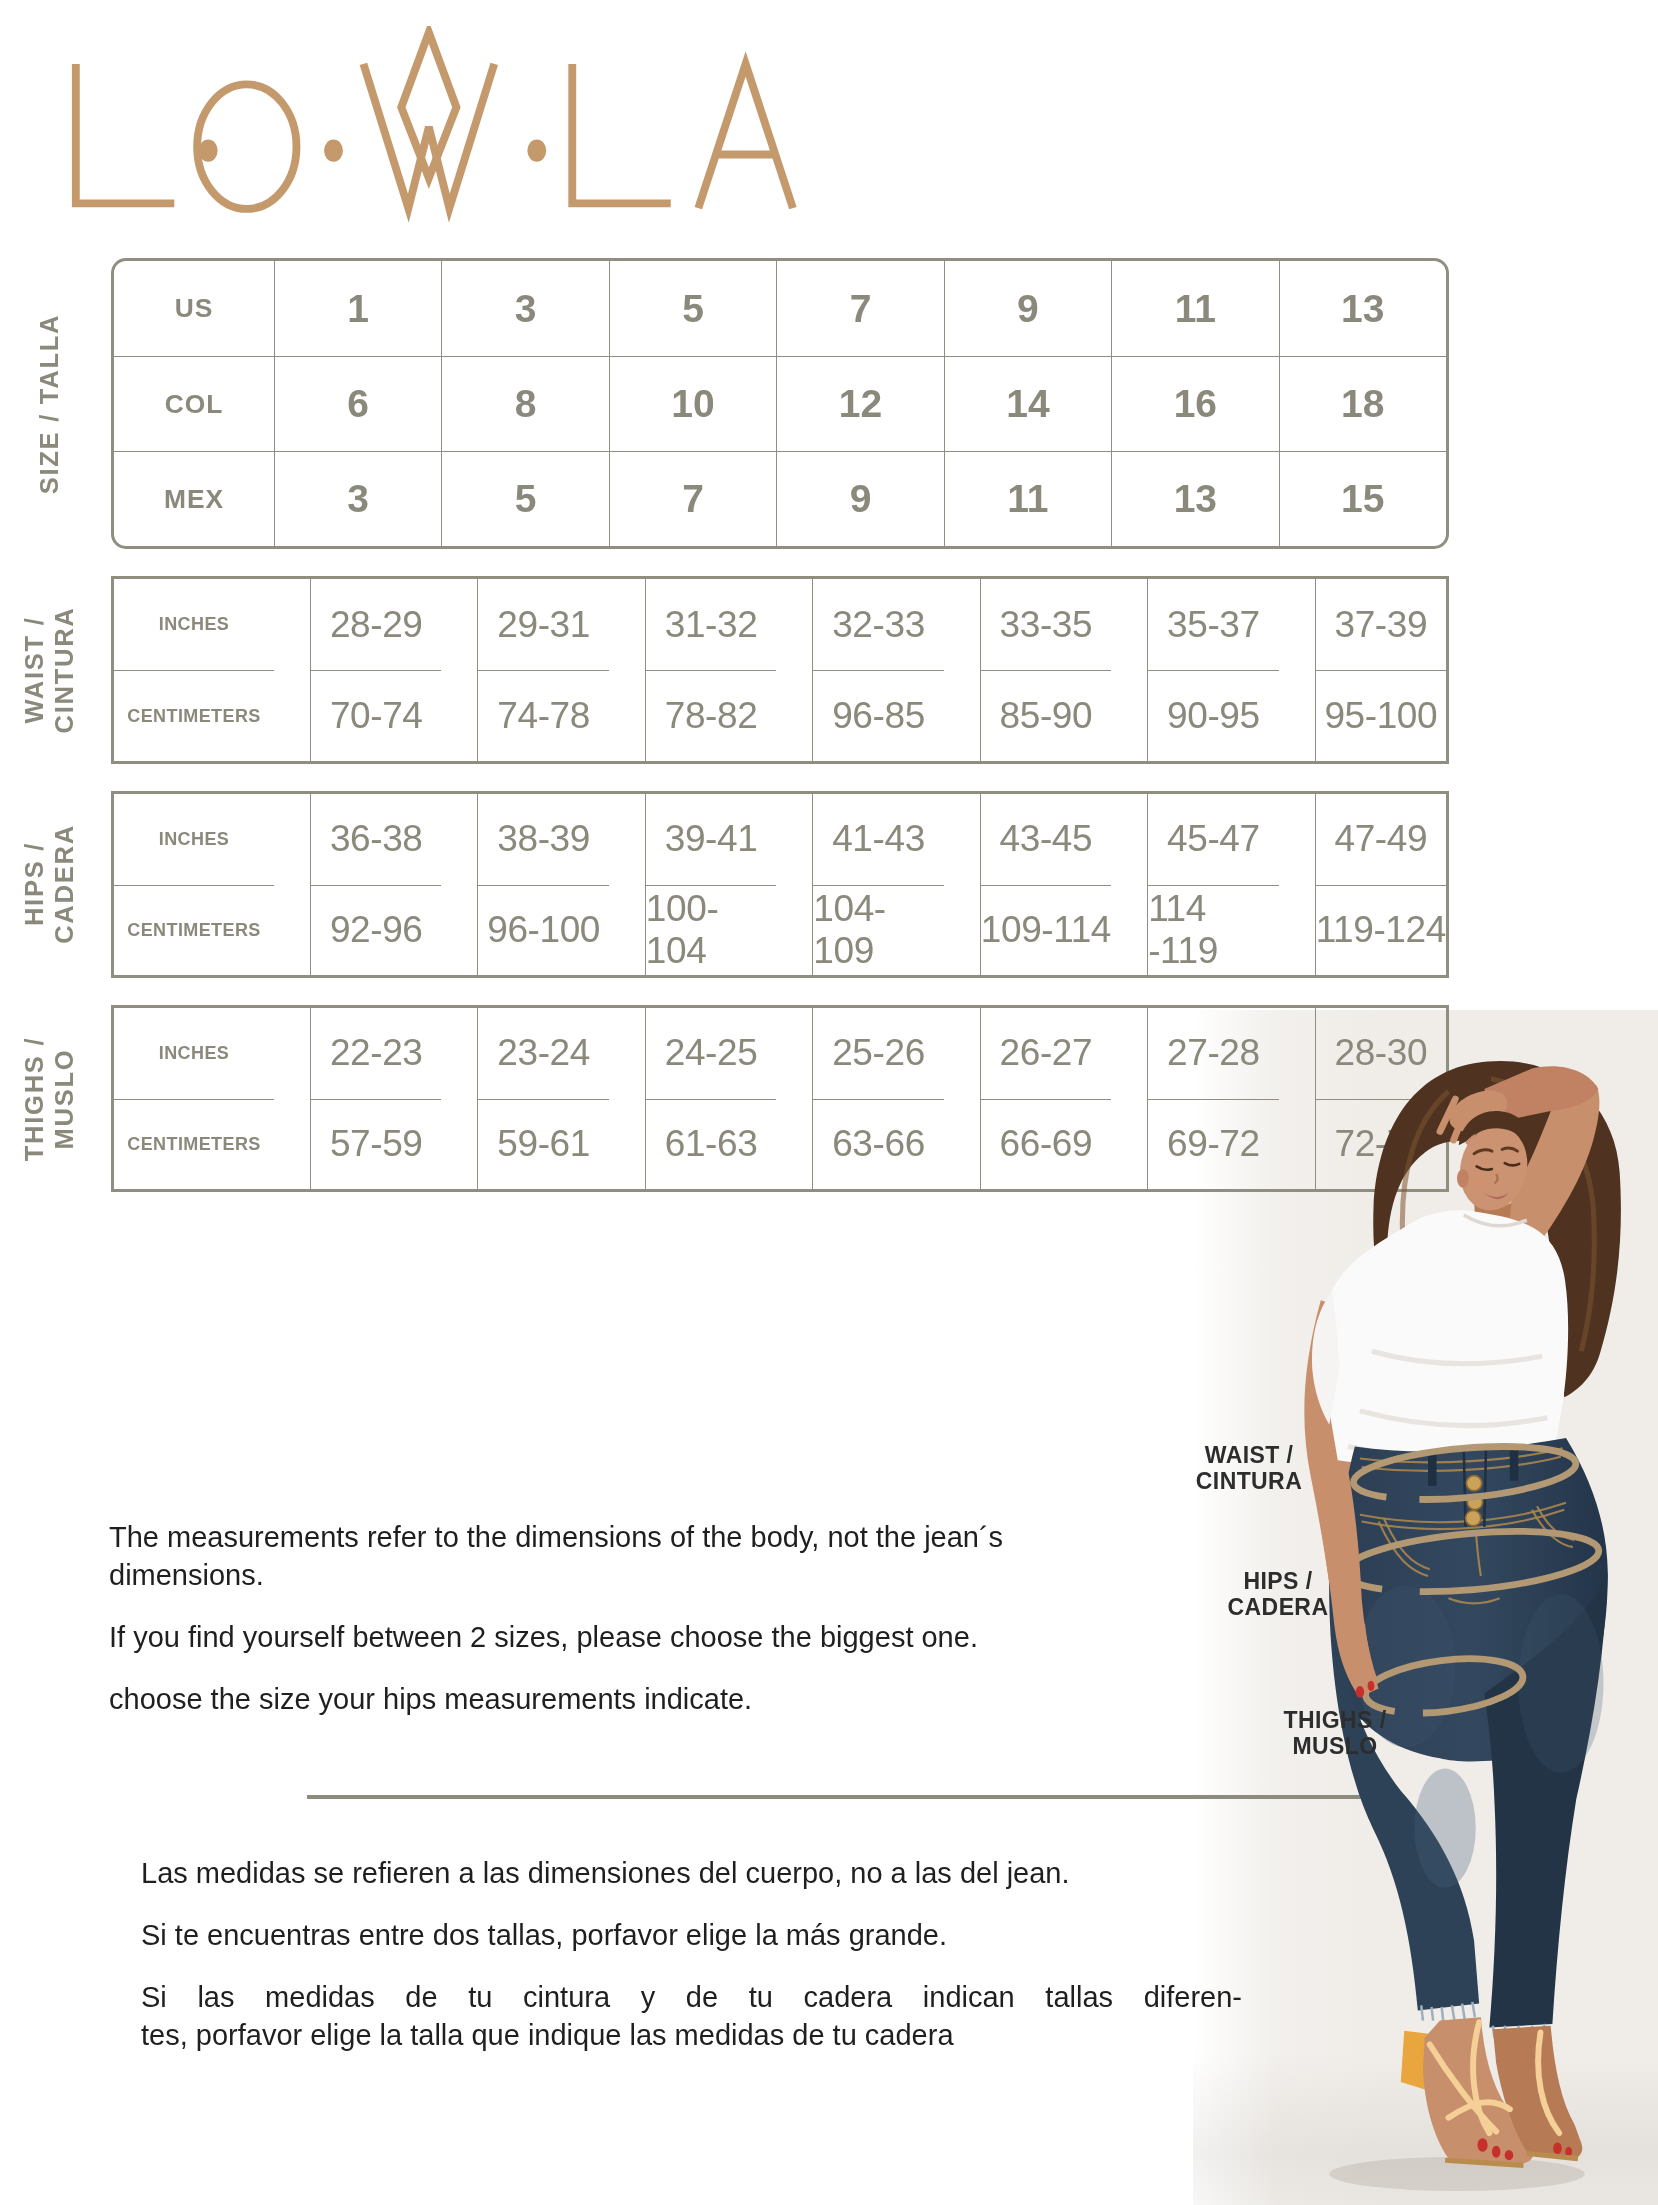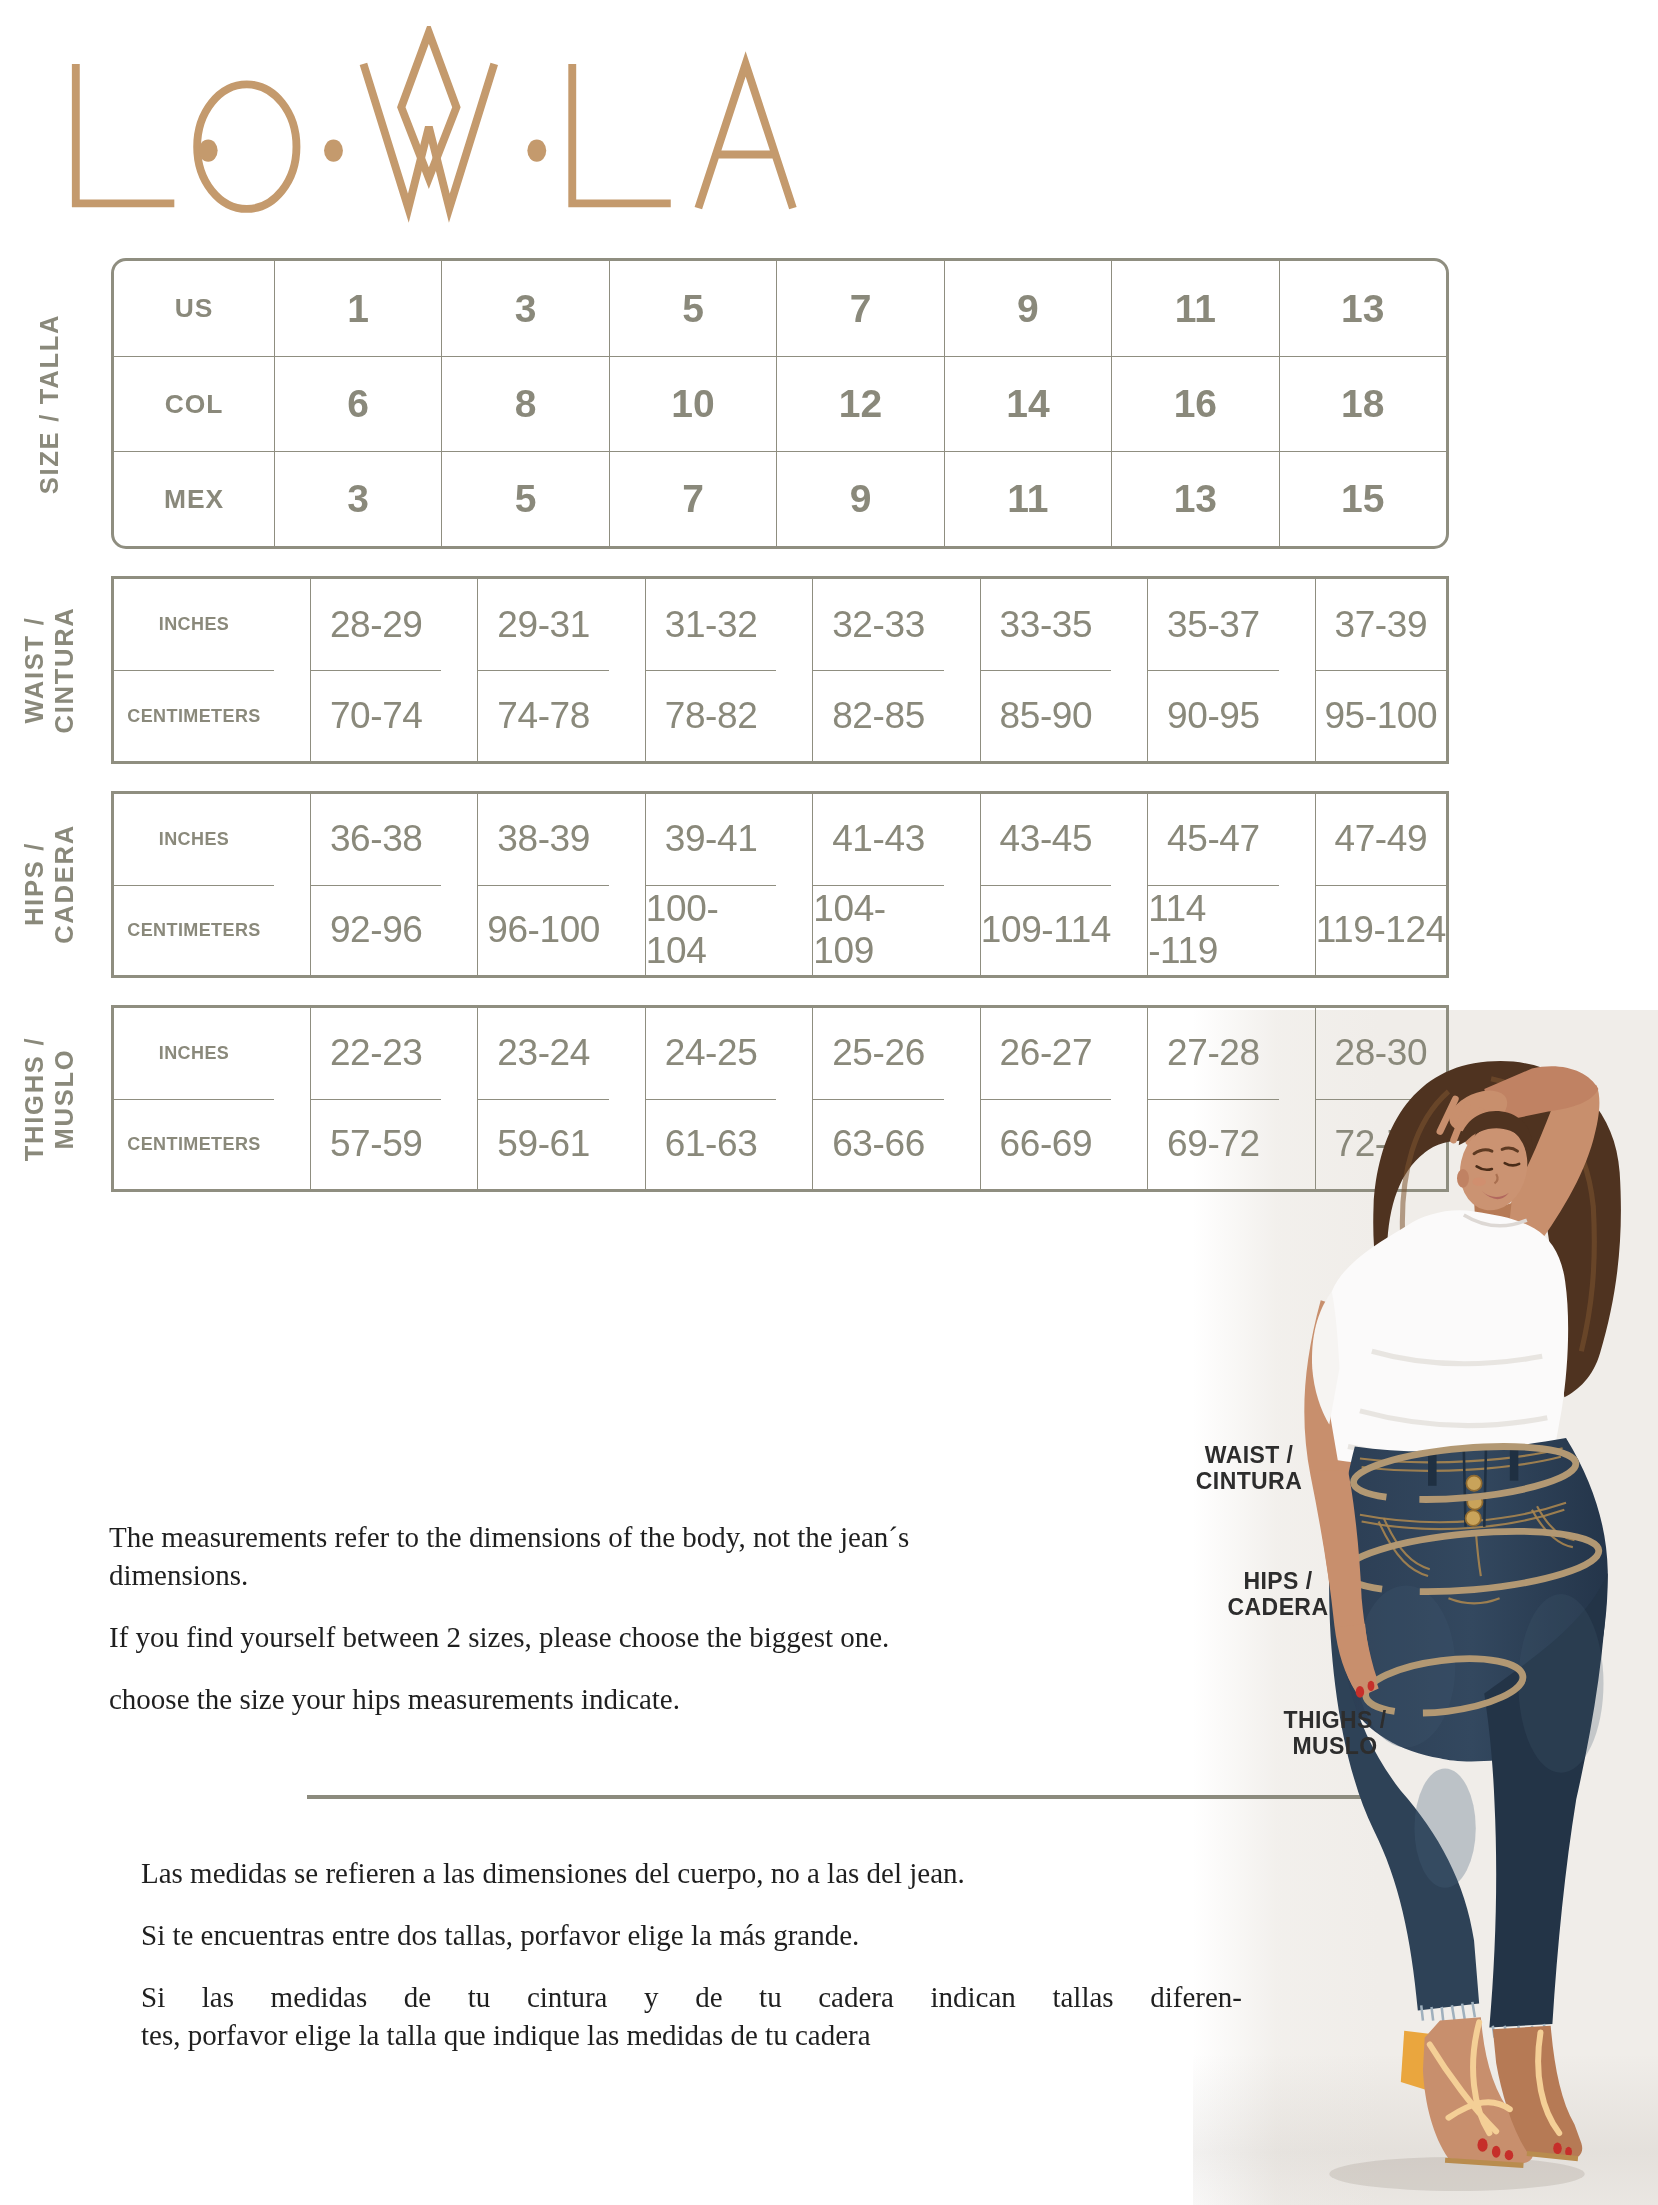--- a/index.html
+++ b/index.html
@@ -46,21 +46,21 @@
   
   .vlabel{
     position:absolute;color:var(--tt);font-weight:700;font-size:25.6px;
     letter-spacing:1.7px;text-align:center;line-height:30px;white-space:nowrap;
     transform:translate(-50%,-50%) rotate(-90deg);z-index:2;
   }
   
   .notes{position:absolute;left:109px;width:1101px;color:var(--ink);font-size:29px;line-height:38px;z-index:3;}
   #notes-en{top:1518px;}
   #notes-es{top:1854px;margin-left:32px;}
-  .notes p{margin:0 0 24px 0;font-family:Liberation Serif, serif;}
+  .notes p{margin:0 0 24px 0;}
   .jline{display:block;text-align:justify;text-align-last:justify;}
   
   .divider{position:absolute;left:307px;top:1795px;width:1089px;height:4.3px;background:#8c8b7e;z-index:3;}
   
   .fig-label{
     position:absolute;transform:translate(-50%,-50%);text-align:center;z-index:6;
     color:#2d2d2d;font-weight:700;font-size:23px;line-height:26.4px;letter-spacing:0.4px;white-space:nowrap;
   }
   #label-waist {left:1249px;top:1468px;}
   #label-hips  {left:1278px;top:1594px;}
@@ -144,21 +144,21 @@
       <div class="tcell mval">32-33</div>
       <div class="tcell mval">33-35</div>
       <div class="tcell mval">35-37</div>
       <div class="tcell mval">37-39</div>
     </div>
     <div class="trow">
       <div class="tcell mlabel">CENTIMETERS</div>
       <div class="tcell mval">70-74</div>
       <div class="tcell mval">74-78</div>
       <div class="tcell mval">78-82</div>
-      <div class="tcell mval">82-85</div>
+      <div class="tcell mval">96-85</div>
       <div class="tcell mval">85-90</div>
       <div class="tcell mval">90-95</div>
       <div class="tcell mval">95-100</div>
     </div>
   </div>
 
   <div class="table" id="hips-table">
     <div class="trow">
       <div class="tcell mlabel">INCHES</div>
       <div class="tcell mval">36-38</div>

